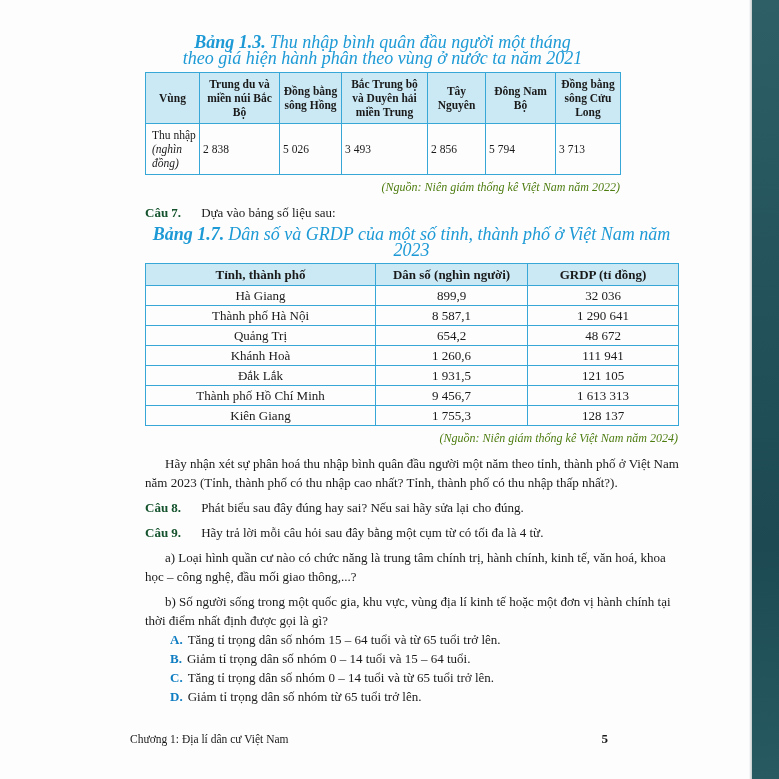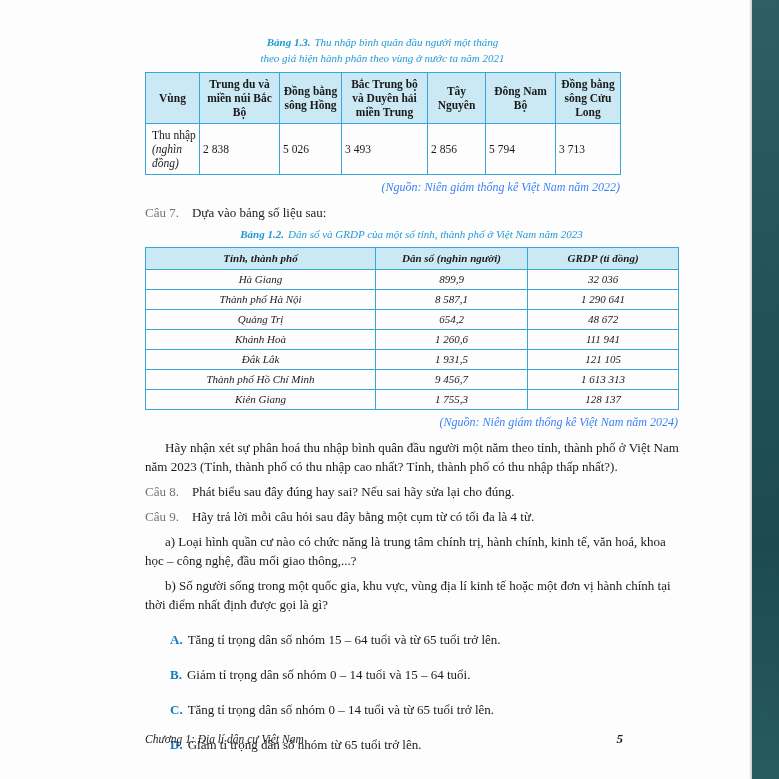--- a/index.html
+++ b/index.html
@@ -18,53 +18,52 @@
   }
   .edge-bar::before{
     content:""; position:absolute; left:-3px; top:0; bottom:0; width:3px;
     background:linear-gradient(90deg, rgba(0,0,0,0) , rgba(90,110,112,.35));
   }
   .content {
     position:absolute; left:145px; top:34px; width:540px;
     font-size:13px; line-height:19px;
   }
   
-  .caption { text-align:center; font-style:italic; color:#1d9ad6; font-size:11px; line-height:16px; }
+  .caption { text-align:center; font-style:italic; color:#1d9ad6; font-size:18px; line-height:16px; }
   .cap-label { font-weight:bold; margin-right:4px; }
   .caption-13 { width:475px; margin-bottom:6px; }
   .caption-14 { width:533px; margin:4px 0 5px 0; }
   
   table { border-collapse:collapse; table-layout:fixed; }
   .t13 { width:475px; font-size:11.5px; line-height:14px; }
-  .t14 { width:533px; font-size:11px; line-height:15px;font-style:italic; }
+  .t14 { width:533px; font-size:13px; line-height:15px; }
   td, th { border:1px solid #36a7d6; vertical-align:middle; }
   th { background:#cbe9f5; font-weight:bold; text-align:center; padding:4px 3px; }
   .t13 td { padding:4px 3px; height:36px; }
   .t13 .rowlabel { text-align:left; padding-left:6px; }
   .t13 .rowlabel .ital { font-style:italic; }
   .t14 th { padding:3px 4px; }
   .t14 td { padding:2px 6px; height:20px; }
   .t14 td.name { text-align:center; }
   .t14 td.num { text-align:center; }
-  .source { font-style:italic; color:#3b82f6; font-size:12px; text-align:right; margin-top:3px; }
+  .source { font-style:italic; color:#4d7c0f; font-size:12px; text-align:right; margin-top:3px; }
   .src-13 { width:475px; }
   .src-14 { width:533px; }
   
   p.q, p.body { margin-top:6px; }
-  .q-label { font-weight:normal; color:#737373; margin-right:13px; }
+  .q-label { font-weight:bold; color:#14532d; margin-right:20px; }
   .indent { text-indent:20px; }
   .ital-par { font-style:italic; }
-  .opt-line { margin-top:16px; padding-left:25px; }
+  .opt-line { margin-top:0; padding-left:25px; }
   .opt-letter { font-weight:bold; color:#0f7dc2; margin-right:5px; }
   
   .footer {
-    position:absolute; left:145px; top:731px; width:478px;
+    position:absolute; left:130px; top:731px; width:478px;
     display:flex; justify-content:space-between; align-items:baseline;
     font-size:11.5px;
-    font-style:italic;
   }
   .pagenum { font-weight:bold; font-size:13px; }
 </style>
 </head>
 <body>
 
 <div class="page">
   <div class="content">
 
     <div class="caption caption-13">
@@ -104,21 +103,21 @@
           <td>5 794</td>
           <td>3 713</td>
         </tr>
       </tbody>
     </table>
     <div class="source src-13">(Nguồn: Niên giám thống kê Việt Nam năm 2022)</div>
 
     <p class="q"><span class="q-label">Câu 7.</span><span>Dựa vào bảng số liệu sau:</span></p>
 
     <div class="caption caption-14">
-      <span class="cap-label">Bảng 1.2.</span><span>Dân số và GRDP của một số tỉnh, thành phố ở Việt Nam năm 2023</span>
+      <span class="cap-label">Bảng 1.7.</span><span>Dân số và GRDP của một số tỉnh, thành phố ở Việt Nam năm 2023</span>
     </div>
 
     <table class="t14">
       <colgroup>
         <col style="width:230px">
           <col style="width:152px">
           <col style="width:151px">
       </colgroup>
       <tbody>
         <tr>

